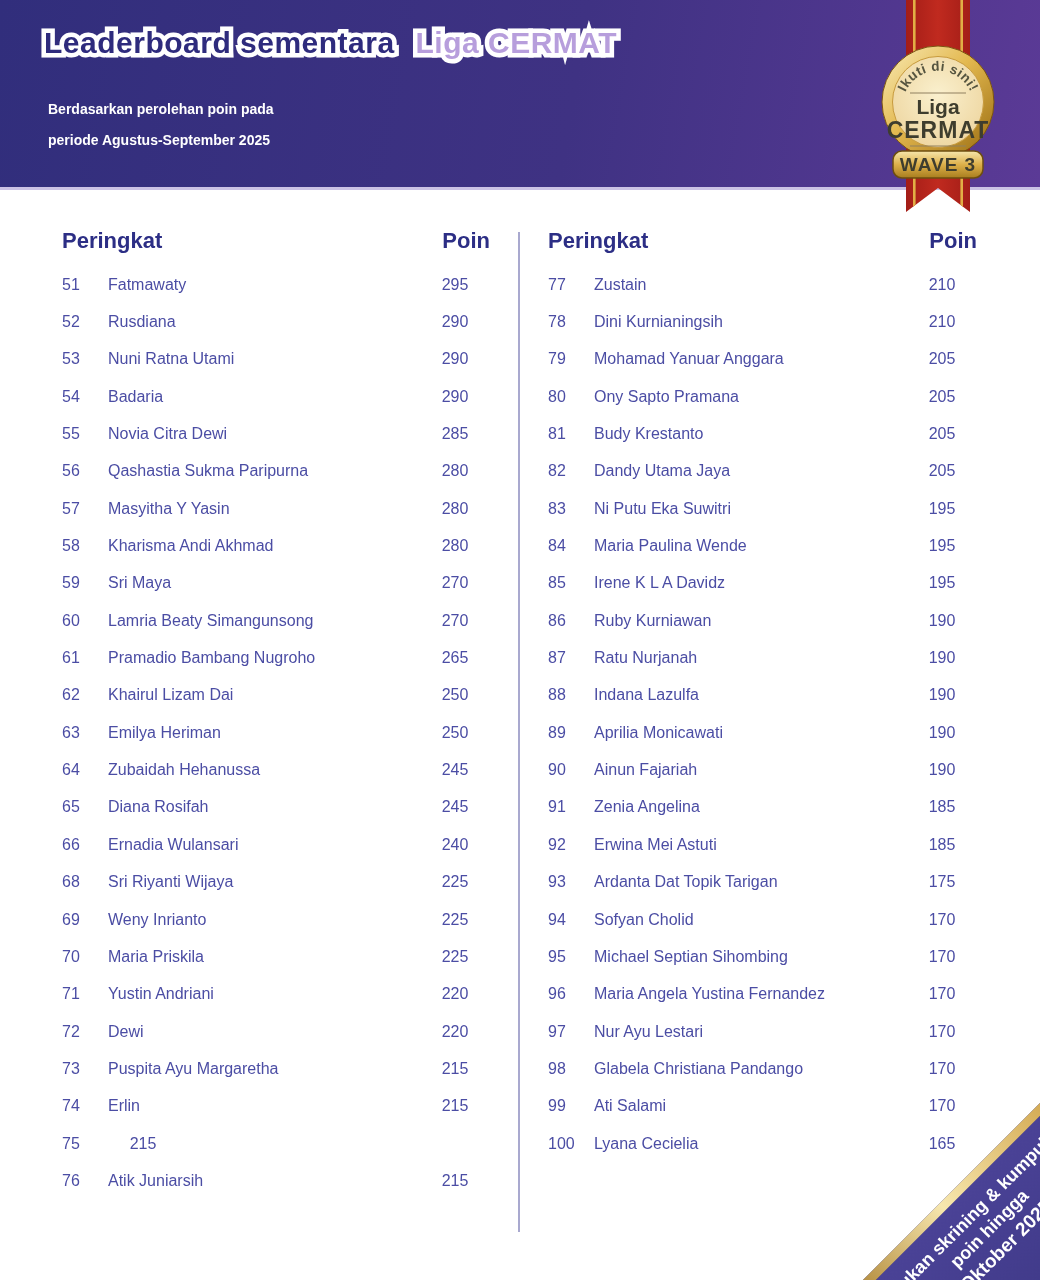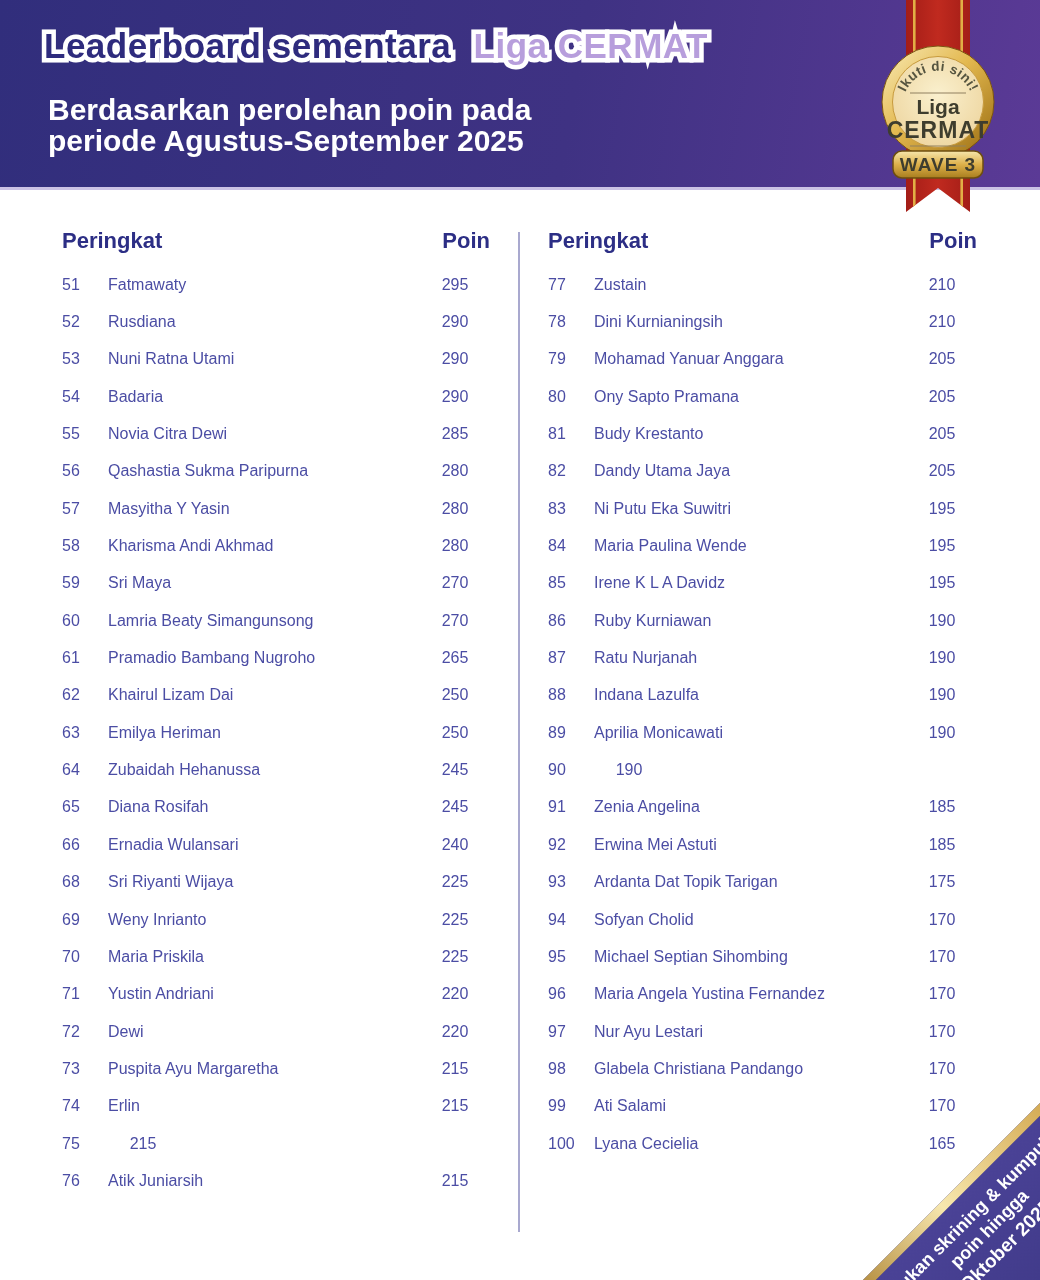--- a/index.html
+++ b/index.html
@@ -11,28 +11,28 @@
   }
 
   
   .header {
     position:absolute; left:0; top:0; width:1040px; height:190px;
     background:linear-gradient(100deg,#312E7C 0%, #3F3283 55%, #5B3A96 100%);
     border-bottom:3px solid #CBC2E5;
   }
   .title {
     position:absolute; left:44px; top:26px; white-space:nowrap;
-    font-size:35px; font-weight:bold; letter-spacing:.5px;
+    font-size:30px; font-weight:bold; letter-spacing:.5px;
     -webkit-text-stroke:9px #ffffff; paint-order:stroke fill;
   }
   .title .t-main { color:#2E2B7D; }
   .title .t-accent { color:#B79EDC; margin-left:12px; }
   .subtitle {
     position:absolute; left:48px; top:94px;
-    color:#ffffff; font-size:30px; font-weight:bold; line-height:31px;
+    color:#ffffff; font-size:14px; font-weight:bold; line-height:31px;
   }
 
   
   .badge-svg { position:absolute; left:858px; top:0; z-index:5; }
 
   
   .col { position:absolute; top:228px; }
   .col.left  { left:62px;  width:428px; }
   .col.right { left:548px; width:429px; }
   .col-head {
@@ -379,20 +379,21 @@
         </div>
 
         <div class="row">
           <span class="rank">89</span>
           <span class="name">Aprilia Monicawati</span>
           <span class="pts">190</span>
         </div>
 
         <div class="row">
           <span class="rank">90</span>
+          <span class="name">Ainun Fajariah</span>
           <span class="pts">190</span>
         </div>
 
         <div class="row">
           <span class="rank">91</span>
           <span class="name">Zenia Angelina</span>
           <span class="pts">185</span>
         </div>
 
         <div class="row">

